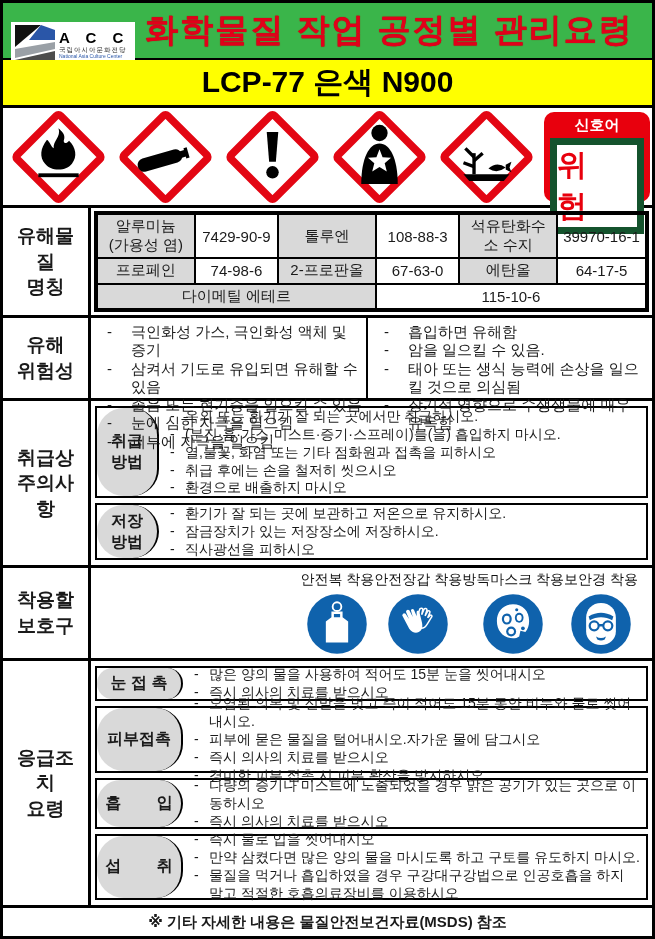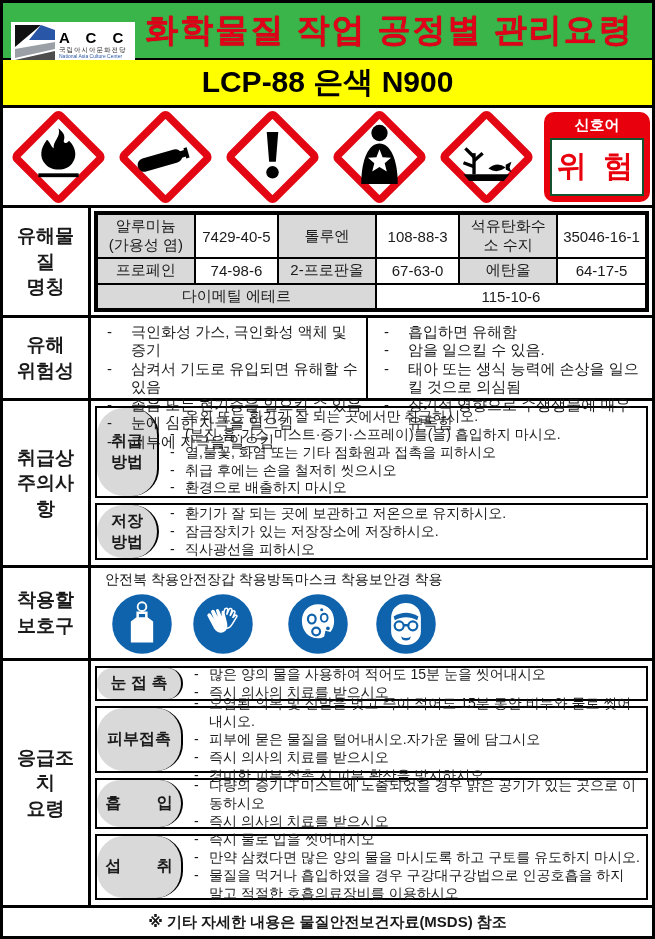--- a/index.html
+++ b/index.html
@@ -17,21 +17,21 @@
   .logo-kr{ font-size:6.5px; color:#222; letter-spacing:1px; margin-top:2px;}
   .logo-en{ font-size:5px; color:#2a56a8; margin-top:1px;}
   .hdr-title{ flex:1; text-align:center; color:#e1001a; font-weight:bold; font-size:33px; letter-spacing:2px; text-shadow:0 0 1px #b00000;}
   
   .product{ height:48px; background:#ffff00; border-bottom:3px solid #000; display:flex; align-items:center; justify-content:center; font-weight:bold; font-size:30px; color:#000; flex:0 0 auto;}
   
   .picto-row{ height:100px; border-bottom:3px solid #000; display:flex; align-items:center; padding:2px 6px; gap:8px; flex:0 0 auto;}
   .ghs{ width:99px; height:96px; flex:0 0 auto; }
   .signal{ margin-left:auto; width:106px; height:90px; background:#e8000d; border-radius:10px; padding:4px 6px 6px; display:flex; flex-direction:column; flex:0 0 auto;}
   .signal-label{ color:#fff; font-weight:bold; font-size:15px; text-align:center; margin-bottom:3px;}
-  .signal-word{ background:#fff; border:2px solid #14532d; flex:1; display:flex; align-items:center; justify-content:center; color:#e8000d; font-weight:bold; font-size:30px; letter-spacing:4px;}
+  .signal-word{ background:#fff; border:7px solid #14532d; flex:1; display:flex; align-items:center; justify-content:center; color:#e8000d; font-weight:bold; font-size:30px; letter-spacing:4px;}
   
   .sec{ display:flex; border-bottom:3px solid #000; flex:0 0 auto;}
   .sec-label{ width:88px; border-right:3px solid #000; display:flex; align-items:center; justify-content:center; text-align:center; font-weight:bold; font-size:19px; line-height:1.35; white-space:pre-line; flex:0 0 auto; padding:11px;}
   .sec-body{ flex:1; min-width:0; }
   .pre{ white-space:pre-line; }
   .prewrap{ white-space:pre-wrap; }
   
   .sub-tbl{ width:100%; height:100%; border-collapse:collapse; table-layout:fixed; }
   .sub-tbl td{ border:2px solid #000; text-align:center; font-size:15px; padding:2px 3px; vertical-align:middle; }
   .sub-tbl .nm{ background:#d9d9d9; word-break:break-all; }
@@ -46,21 +46,21 @@
   .hli::before{ content:"-"; position:absolute; left:10px; }
   
   .boxcol{ display:flex; flex-direction:column; gap:5px; padding:5px 4px 5px 4px; height:100%; }
   .sbox{ border:2px solid #000; display:flex; min-height:0; }
   .sbox-label{ background:#d9d9d9; border-right:2px solid #000; display:flex; align-items:center; justify-content:center; text-align:center; font-weight:bold; font-size:16px; line-height:1.3; flex:0 0 auto; padding:2px;border-radius:27px;}
   .sbox-body{ flex:1; min-width:0; padding:4px 4px 3px 2px; font-size:14px; display:flex; flex-direction:column; justify-content:center;}
   .bli{ position:relative; padding-left:24px; line-height:1.28; }
   .bli::before{ content:"-"; position:absolute; left:9px; }
   .w62{ width:62px; } .w86{ width:86px; }
   
-  .ppe-row{ display:flex; height:100%; align-items:center; justify-content:flex-start; padding:4px 14px; }
+  .ppe-row{ display:flex; height:100%; align-items:center; justify-content:flex-end; padding:4px 14px; }
   .ppe-item{ display:flex; flex-direction:column; align-items:center; gap:4px; }
   .ppe-cap{ font-size:14px; color:#111; }
   
   .footer{ flex:1; display:flex; align-items:center; justify-content:center; font-weight:bold; font-size:15px; }
   
   .h-sub{ height:110px; } .h-haz{ height:83px; } .h-pre{ height:167px; } .h-ppe{ height:93px; } .h-aid{ height:247px; }
   .f2{flex:2;} .f3{flex:3;} .f4{flex:4;} .f5{flex:5;}
 </style>
 </head>
 <body>
@@ -78,21 +78,21 @@
       </svg>
       <div class="logo-txt">
         <span class="logo-acc">A C C</span>
         <span class="logo-kr">국립아시아문화전당</span>
         <span class="logo-en">National Asia Culture Center</span>
       </div>
     </div>
     <div class="hdr-title">화학물질 작업 공정별 관리요령</div>
   </div>
 
-  <div class="product">LCP-88 은색 N900</div>
+  <div class="product">LCP-77 은색 N900</div>
 
   <div class="picto-row">
     <svg class="ghs" viewBox="0 0 100 100">
       <rect x="18" y="18" width="64" height="64" rx="3" transform="rotate(45 50 50)" fill="#fff" stroke="#e30613" stroke-width="8"></rect>
       <path fill="#000" d="M50 20c3 9-6 13-5 21-3-2-4-7-7-9-7 9-8 18-2 25 3 4 8 6 14 6s11-2 14-6c6-8 4-17-3-24-3 4-7 3-5-2 1-5-3-8-6-11z"></path>
       <rect x="29" y="67" width="42" height="4" fill="#000"></rect>
     </svg>
     <svg class="ghs" viewBox="0 0 100 100">
       <rect x="18" y="18" width="64" height="64" rx="3" transform="rotate(45 50 50)" fill="#fff" stroke="#e30613" stroke-width="8"></rect>
       <g fill="#000" transform="rotate(-16 50 52)">
@@ -141,25 +141,25 @@
               <col style="width:15.2%">
               <col style="width:17.8%">
               <col style="width:15.2%">
               <col style="width:17.8%">
               <col style="width:16.2%">
             </colgroup>
         <tbody>
               <tr style="height:42%">
           <td class="nm pre">알루미늄
 (가용성 염)</td>
-          <td>7429-40-5</td>
+          <td>7429-90-9</td>
           <td class="nm">톨루엔</td>
           <td>108-88-3</td>
           <td class="nm">석유탄화수소 수지</td>
-          <td>35046-16-1</td>
+          <td>39970-16-1</td>
         </tr>
         <tr style="height:30%">
           <td class="nm">프로페인</td>
           <td>74-98-6</td>
           <td class="nm">2-프로판올</td>
           <td>67-63-0</td>
           <td class="nm">에탄올</td>
           <td>64-17-5</td>
         </tr>
         <tr style="height:28%">

